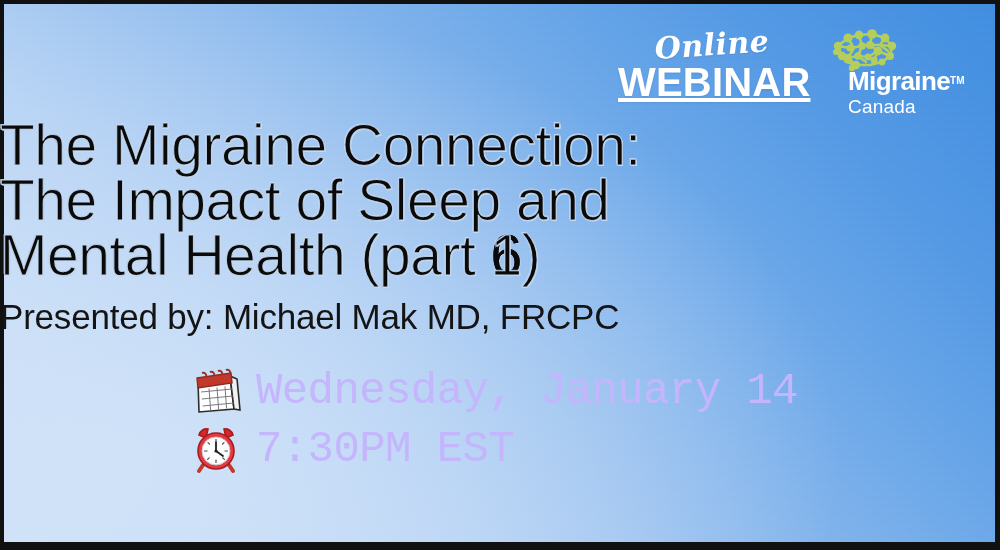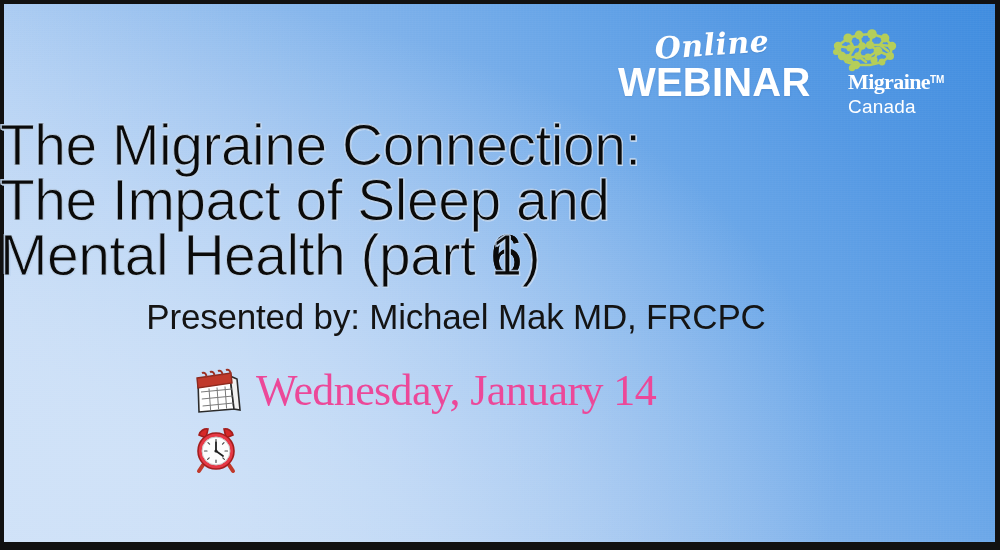--- a/index.html
+++ b/index.html
@@ -68,20 +68,21 @@
   }
   #webinar-word {
     display: block;
     margin-top: 1px;
     font-family: "Liberation Sans", sans-serif;
     font-weight: 700;
     font-size: 40px;
     line-height: 42px;
     letter-spacing: .2px;
     text-shadow: 0 1px 2px rgba(40,90,150,.20);
+    text-decoration: underline;
   }
 
   
   #logo {
     position: absolute;
     left: 820px;
     top: 26px;
     width: 170px;
     height: 92px;
     color: #ffffff;
@@ -93,23 +94,23 @@
     width: 74px;
     height: 52px;
   }
   #logo-wordmark {
     position: absolute;
     left: 28px;
     top: 40px;
     width: 142px;
   }
   #logo-name {
-    font-family: Liberation Serif, serif;
+    font-family: Liberation Sans, sans-serif;
     font-weight: 700;
-    font-size: 22px;
+    font-size: 26px;
     line-height: 31px;
     letter-spacing: -0.6px;
     display: inline-block;
   }
   #logo-tm {
     font-size: 10px;
     font-weight: 700;
     vertical-align: super;
     letter-spacing: 0;
   }
@@ -158,21 +159,20 @@
     -webkit-text-stroke: 1.1px rgba(205,225,247,.85);
     pointer-events: none;
   }
 
   
   #presenter {
     position: absolute;
     left: 0;
     top: 297px;
     width: 912px;
-    text-align: center;
     font-family: "Liberation Sans", sans-serif;
     font-weight: 400;
     font-size: 35px;
     line-height: 40px;
     letter-spacing: -0.2px;
     color: #141414;
   }
 
   
   #details {
@@ -186,26 +186,26 @@
     align-items: center;
     height: 58px;
   }
   .detail-emoji {
     width: 52px;
     height: 52px;
     flex: 0 0 52px;
     position: relative;
   }
   .detail-text {
-    font-family: Liberation Serif, serif;
+    font-family: Liberation Mono, monospace;
     font-weight: 400;
     font-size: 44px;
     line-height: 50px;
     letter-spacing: -0.6px;
-    color: #ec4899;
+    color: #c4b5fd;
     margin-left: 14px;
     white-space: nowrap;
   }
 </style>
 </head>
 <body>
 
 <div id="canvas">
 
   <div id="bg"></div>
@@ -312,16 +312,17 @@
             <path d="M34 19.6 L32.5 21.2"></path>
             <path d="M34.4 36.4 L32.8 34.9"></path>
             <path d="M17.6 36.4 L19.2 34.9"></path>
             <path d="M18 19.6 L19.6 21.2"></path>
           </g>
           <path d="M26 28 L26 19.5" stroke="#1f1f1f" stroke-width="1.8" stroke-linecap="round"></path>
           <path d="M26 28 L33 33" stroke="#1f1f1f" stroke-width="1.8" stroke-linecap="round"></path>
           <circle cx="26" cy="28" r="1.6" fill="#1f1f1f"></circle>
         </svg>
       </span>
+      <span class="detail-text">7:30PM EST</span>
     </div>
 
   </div>
 </div>
 
 </body></html>

